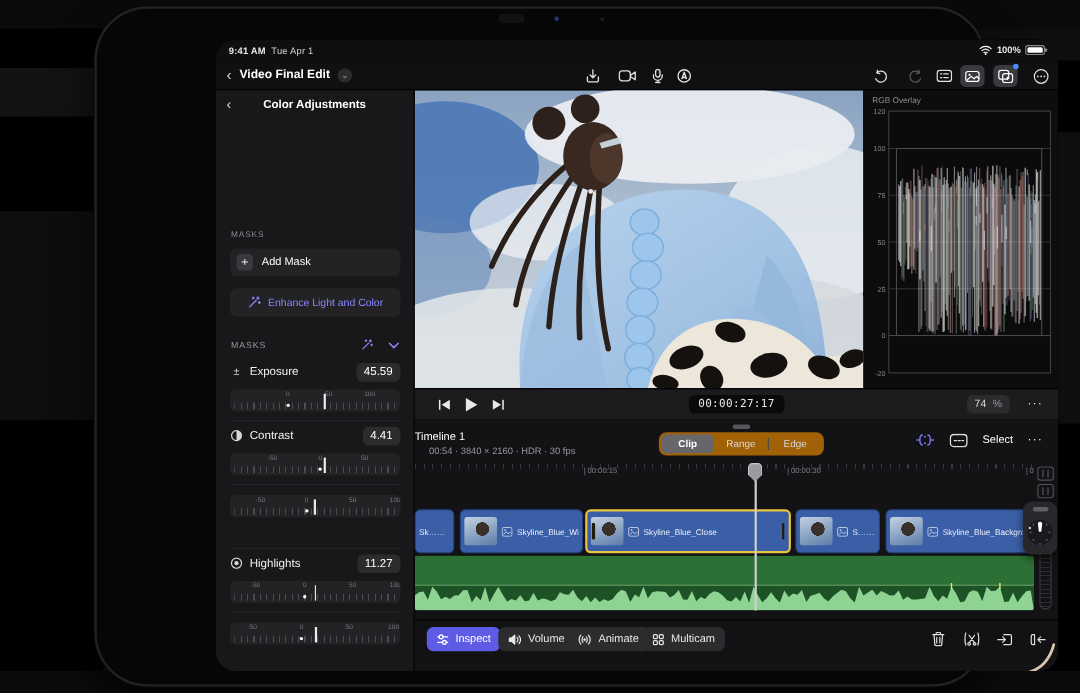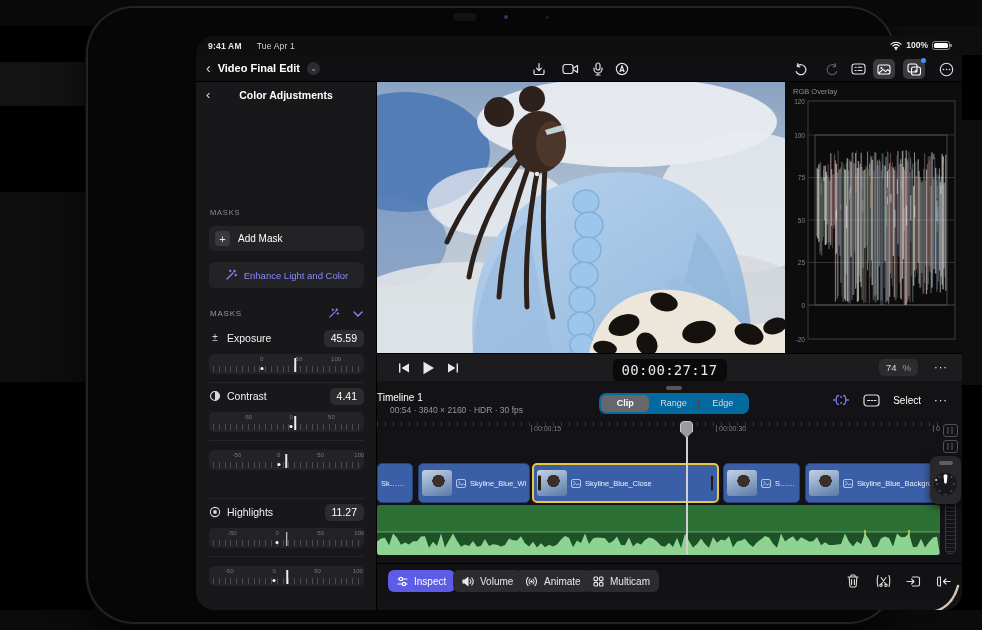--- a/index.html
+++ b/index.html
@@ -12,21 +12,21 @@
   .cam-oval { position:absolute; left:365px; top:5px; width:24px; height:8px; border-radius:4px; background:#121214; }
   .cam-dot-blue { position:absolute; left:416px; top:7px; width:4px; height:4px; border-radius:50%; background:#27386b; }
   .cam-dot-gray { position:absolute; left:458px; top:8px; width:3px; height:3px; border-radius:50%; background:#1e1e22; }
   .screen { position:absolute; left:108px; top:28px; width:766px; height:574px;
     background:#000; border-radius:18px; overflow:hidden; }
   .ic { display:inline-flex; align-items:center; justify-content:center; }
   svg { display:block; }
   
   .statusbar { position:absolute; left:0; top:0; width:766px; height:20px; background:#0f0f10; color:#e8e8ea; }
   .status-left { position:absolute; left:12px; top:5px; font-size:8.5px; font-weight:bold; letter-spacing:.2px; }
-  .status-left .date { font-weight:normal; color:#d2d2d4; margin-left:15px; }
+  .status-left .date { font-weight:normal; color:#d2d2d4; margin-left:5px; }
   .status-right { position:absolute; right:12px; top:4px; display:flex; align-items:center; gap:4px; font-size:8.5px; font-weight:bold; }
   .battery { width:18px; height:9px; border:1px solid #8a8a8e; border-radius:2.5px; position:relative; }
   .battery i { position:absolute; left:1px; top:1px; bottom:1px; width:14px; background:#fff; border-radius:1.5px; }
   .battery u { position:absolute; right:-3px; top:2.5px; width:2px; height:3px; background:#8a8a8e; border-radius:0 1px 1px 0; }
   
   .titlebar { position:absolute; left:0; top:20px; width:766px; height:26px; background:#101012; border-bottom:1px solid #000; }
   .proj { position:absolute; left:10px; top:5px; display:flex; align-items:center; gap:7px; color:#fff; }
   .proj .back { color:#d8d8da; font-size:14px; line-height:14px; }
   .proj .name { font-size:11px; font-weight:bold; }
   .proj .dd { width:13px; height:13px; border-radius:50%; background:#2c2c2f; color:#a8a8ac; font-size:8px; display:flex; align-items:center; justify-content:center; }
@@ -63,29 +63,29 @@
   .s-cur { position:absolute; top:4px; bottom:2px; width:1.5px; background:#ececee; transform:translateX(-50%); }
   .s-div { position:absolute; left:13px; width:155px; height:1px; background:#26262a; }
   
   .preview { position:absolute; left:181px; top:46px; width:408px; height:271px; background:#000; overflow:hidden; }
   
   .scope { position:absolute; left:589px; top:46px; width:177px; height:271px; background:#0d0d0e; }
   .scope-title { position:absolute; left:8px; top:5px; color:#8e8e93; font-size:7.5px; }
   
   .transport { position:absolute; left:181px; top:317px; width:585px; height:28px; background:#1c1c1e; border-top:1px solid #000; }
   .tr-ic { position:absolute; top:6px; width:18px; height:16px; color:#e8e8ea; }
-  .tc { position:absolute; left:50%; transform:translateX(-50%); top:4.5px; background:#0a0a0a; border-radius:5px; color:#e8e8ea; font-size:14px; padding:3px 9px; font-family:"DejaVu Sans Mono", monospace; letter-spacing:.3px; }
+  .tc { position:absolute; left:50%; transform:translateX(-50%); top:4.5px; background:#0a0a0a; border-radius:5px; color:#e8e8ea; font-size:10px; padding:3px 9px; font-family:"DejaVu Sans Mono", monospace; letter-spacing:.3px; }
   .zoom-pill { position:absolute; right:44px; top:5px; background:#2c2c2f; border-radius:5px; color:#d8d8da; font-size:9.5px; padding:3px 7px; display:flex; gap:6px; }
   .tr-more { position:absolute; right:14px; top:7px; color:#e8e8ea; font-size:11px; letter-spacing:1px; }
   
   .timeline { position:absolute; left:181px; top:345px; width:585px; height:229px; background:#131315; }
   .drag-pill { position:absolute; left:289px; top:5px; width:16px; height:4px; border-radius:2px; background:#55555a; }
   .tl-title { position:absolute; left:0; top:11px; color:#fff; font-size:10px; font-weight:normal; }
   .tl-info { position:absolute; left:13px; top:24px; color:#98989d; font-size:8.5px; }
-  .seg { position:absolute; left:222px; top:12px; width:150px; height:21px; background:#0369a1; border-radius:7px; display:flex; align-items:center; padding:2px; }
+  .seg { position:absolute; left:222px; top:12px; width:150px; height:21px; background:#a16207; border-radius:7px; display:flex; align-items:center; padding:2px; }
   .seg .s { flex:1; text-align:center; color:#d8d8da; font-size:9px; line-height:17px; border-radius:5px; }
   .seg .s.on { background:#66666b; color:#fff; font-weight:bold; }
   .seg .sep { width:1px; height:11px; background:#48484b; }
   .tl-right { position:absolute; right:14px; top:12px; display:flex; align-items:center; gap:13px; color:#fff; }
   .tl-right .sel { font-size:10px; }
   .tl-right .more { font-size:11px; letter-spacing:1px; }
   .ruler { position:absolute; left:0; top:41px; width:563px; height:14px; overflow:hidden;
     background:repeating-linear-gradient(90deg,#3a3a3e 0 1px,transparent 1px 8px) top/100% 4px no-repeat; }
   .r-lab { position:absolute; top:3px; color:#808085; font-size:7px; border-left:1px solid #55555a; padding-left:2px; }
   .clips { position:absolute; left:0; top:82px; width:563px; height:40px; }

